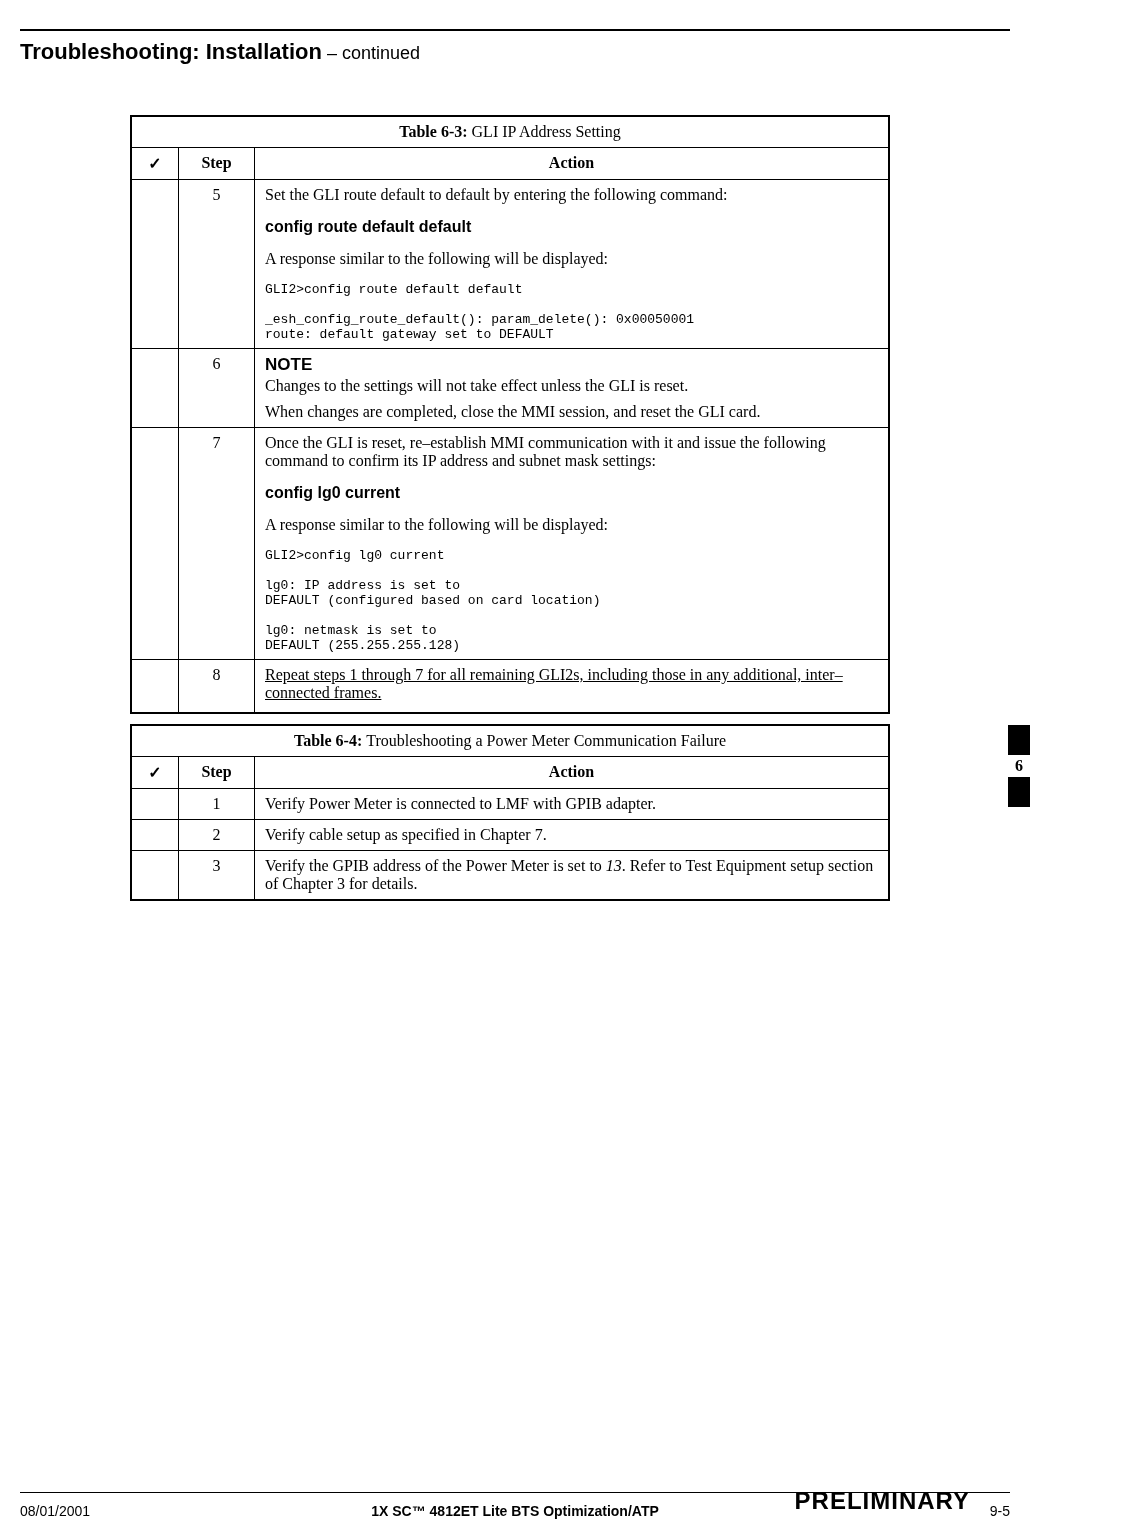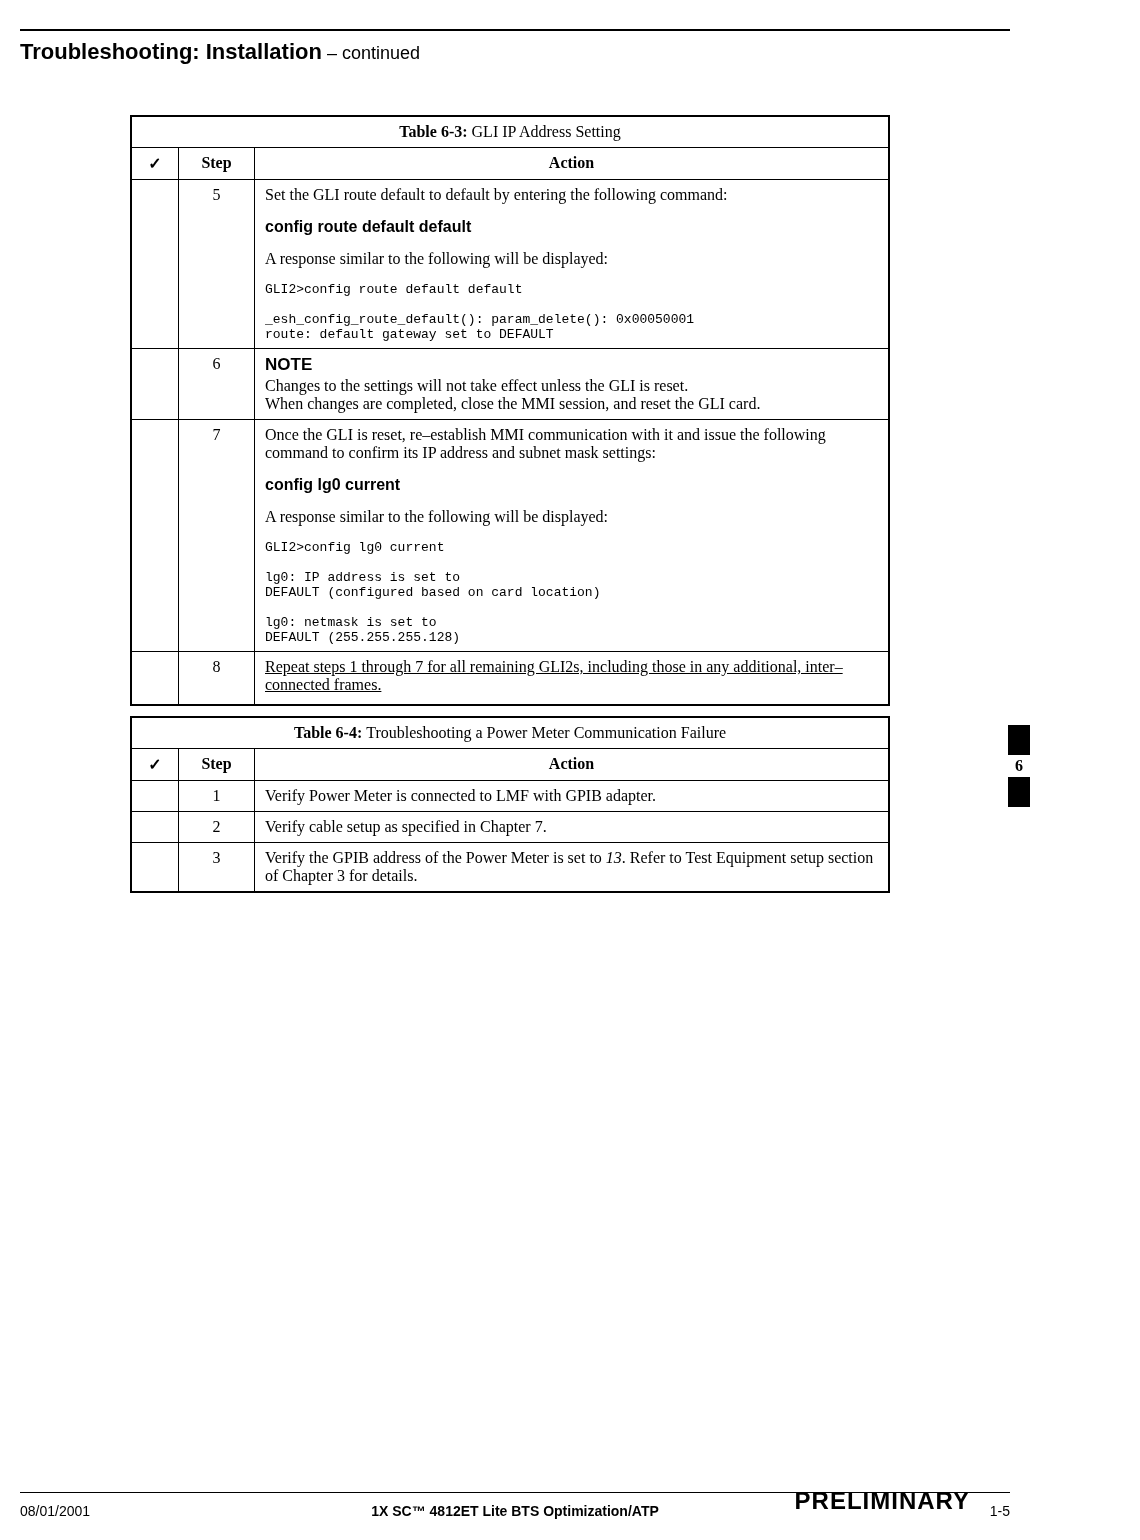--- a/index.html
+++ b/index.html
@@ -159,21 +159,21 @@
 _esh_config_route_default(): param_delete(): 0x00050001
 route: default gateway set to DEFAULT</pre>
       </td>
     </tr>
 
     <tr>
       <td class="check-col"></td>
       <td class="step-col">6</td>
       <td>
         <div class="sans-bold" style="font-size:17px; margin-bottom:2px;">NOTE</div>
-        <p class="para" style="margin-bottom:0;">Changes to the settings will not take effect unless the GLI is reset.</p>
+        <p class="para" style="margin-bottom:8px;">Changes to the settings will not take effect unless the GLI is reset.</p>
         <p class="para" style="margin-bottom:0;">When changes are completed, close the MMI session, and reset the GLI card.</p>
       </td>
     </tr>
 
     <tr>
       <td class="check-col"></td>
       <td class="step-col">7</td>
       <td>
         <p class="para">Once the GLI is reset, re–establish MMI communication with it and issue the following command to confirm its IP address and subnet mask settings:</p>
         <p class="para sans-bold">config lg0 current</p>
@@ -235,16 +235,16 @@
       </td>
     </tr>
   </tbody>
     </table>
 
 
   <div class="footer">
     <div class="date">08/01/2001</div>
     <div class="center">1X SC™ 4812ET Lite BTS Optimization/ATP</div>
     <div class="prelim">PRELIMINARY</div>
-    <div class="pagenum">1-5</div>
+    <div class="pagenum">9-5</div>
   </div>
 
 </div>
 
 </body></html>

